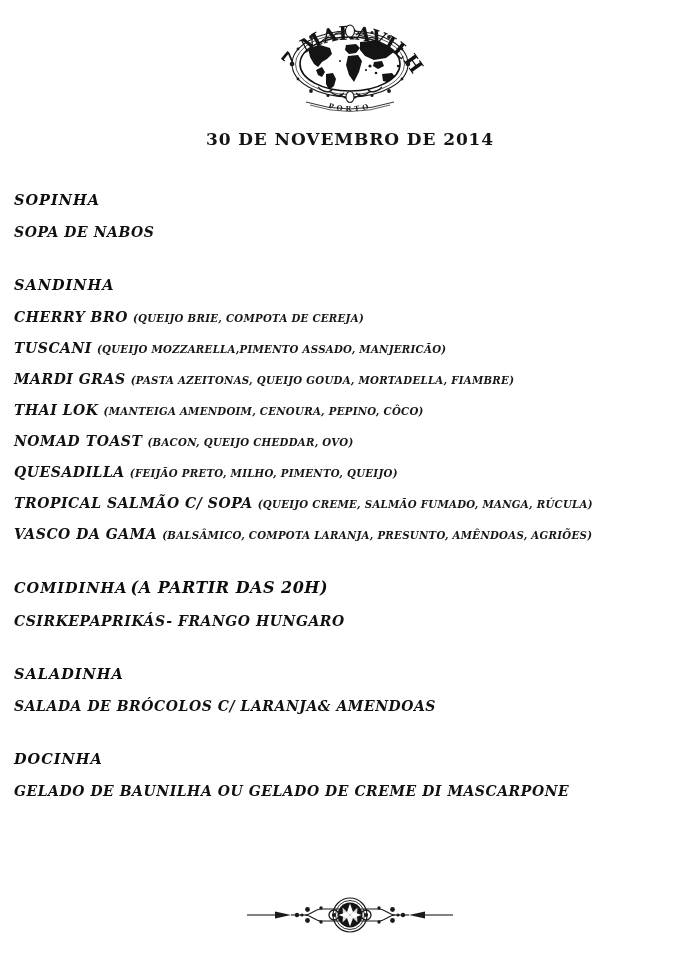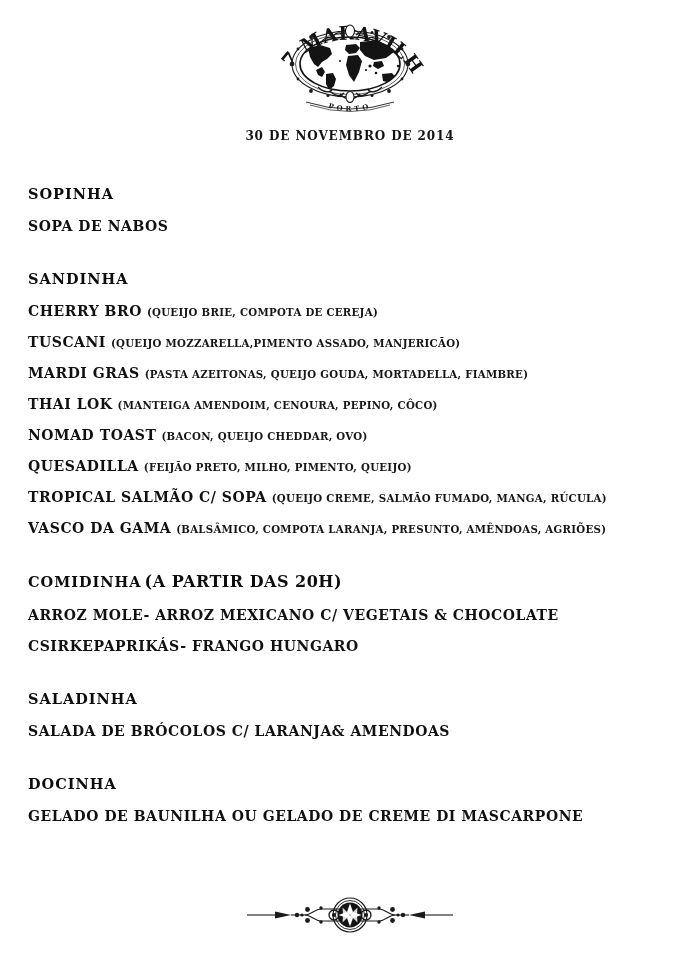--- a/index.html
+++ b/index.html
@@ -23,30 +23,31 @@
     display: flex;
     justify-content: center;
   }
   .logo-svg { display: block; }
 
   
   .date-line {
     text-align: center;
     font-family: "DejaVu Serif", serif;
     font-weight: 700;
-    font-size: 12px;
+    font-size: 17px;
     letter-spacing: 0.9px;
     color: #141414;
     margin-top: 9px;
   }
 
   
   .menu {
-    padding: 0 28px;
+    padding: 0 14px;
     margin-top: 42px;
+    font-style: italic;
   }
   .section { margin-bottom: 36px; }
   .section:last-child { margin-bottom: 12px; }
 
   .section-head {
     font-family: "DejaVu Serif", serif;
     font-weight: 700;
     font-size: 14.5px;
     letter-spacing: 1.0px;
     color: #0d0d0d;
@@ -223,23 +224,20 @@
     <div class="item">
       <span>VASCO DA GAMA</span><span class="desc">(BALSÂMICO, COMPOTA LARANJA, PRESUNTO, AMÊNDOAS, AGRIÕES)</span>
     </div>
   </div>
 
   <div class="section comidinha">
     <div class="section-head">
       <span>COMIDINHA</span><span class="head-note">(A PARTIR DAS 20H)</span>
     </div>
     <div class="item">
-      <span>ARROZ MOLE- ARROZ MEXICANO C/ VEGETAIS &amp; CHOCOLATE</span>
-    </div>
-    <div class="item">
       <span>CSIRKEPAPRIKÁS- FRANGO HUNGARO</span>
     </div>
   </div>
 
   <div class="section saladinha">
     <div class="section-head">
       <span>SALADINHA</span>
     </div>
     <div class="item">
       <span>SALADA DE BRÓCOLOS C/ LARANJA&amp; AMENDOAS</span>

